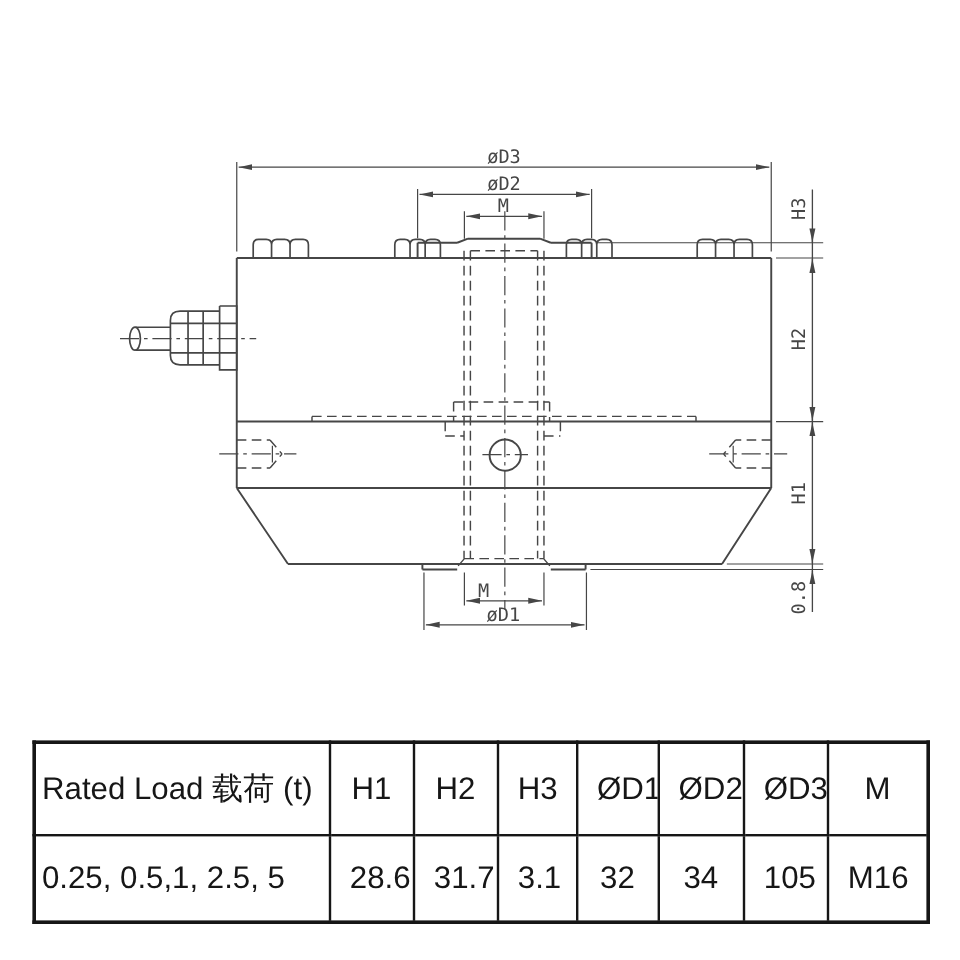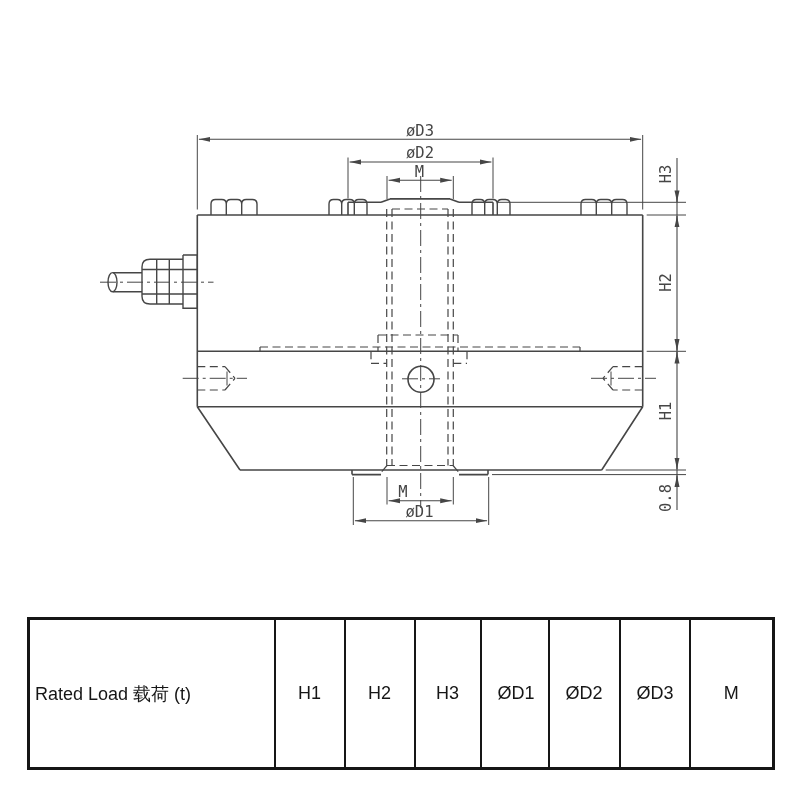--- a/index.html
+++ b/index.html
@@ -3,21 +3,21 @@
 <meta charset="utf-8">
 <style>
   html,body{margin:0;padding:0;background:#fff;}
   .stage{position:relative;width:800px;height:800px;background:#ffffff;overflow:hidden;
          font-family:"Liberation Sans", sans-serif;}
   .drawing-svg{position:absolute;left:0;top:0;}
   .drawing-svg text{font-family:"DejaVu Sans Mono", monospace;font-size:15.5px;fill:#464646;}
   .spec-table{position:absolute;left:27px;top:617px;width:747px;height:153px;
               border-collapse:collapse;table-layout:fixed;color:#161616;}
   .spec-table td,.spec-table th{border:2px solid #161616;font-weight:normal;
-              font-size:18px;text-align:center;vertical-align:middle;padding:16px;
+              font-size:26px;text-align:center;vertical-align:middle;padding:16px;
               white-space:nowrap;overflow:hidden;}
   .spec-table{border:3px solid #161616;}
   .spec-table .lcol{text-align:left;padding-left:5px;}
 </style>
 </head>
 <body>
 
 <div class="stage">
 
   <svg class="drawing-svg" width="800" height="600" viewBox="0 0 800 600">
@@ -106,16 +106,26 @@
         <tr style="height:37px">
       <th class="lcol">Rated Load 载荷 (t)</th>
       <th>H1</th>
       <th>H2</th>
       <th>H3</th>
       <th>ØD1</th>
       <th>ØD2</th>
       <th>ØD3</th>
       <th>M</th>
     </tr>
+    <tr style="height:38px">
+      <td class="lcol">0.25, 0.5,1, 2.5, 5</td>
+      <td>28.6</td>
+      <td>31.7</td>
+      <td>3.1</td>
+      <td>32</td>
+      <td>34</td>
+      <td>105</td>
+      <td>M16</td>
+    </tr>
   </tbody>
     </table>
 
 </div>
 
 </body></html>

